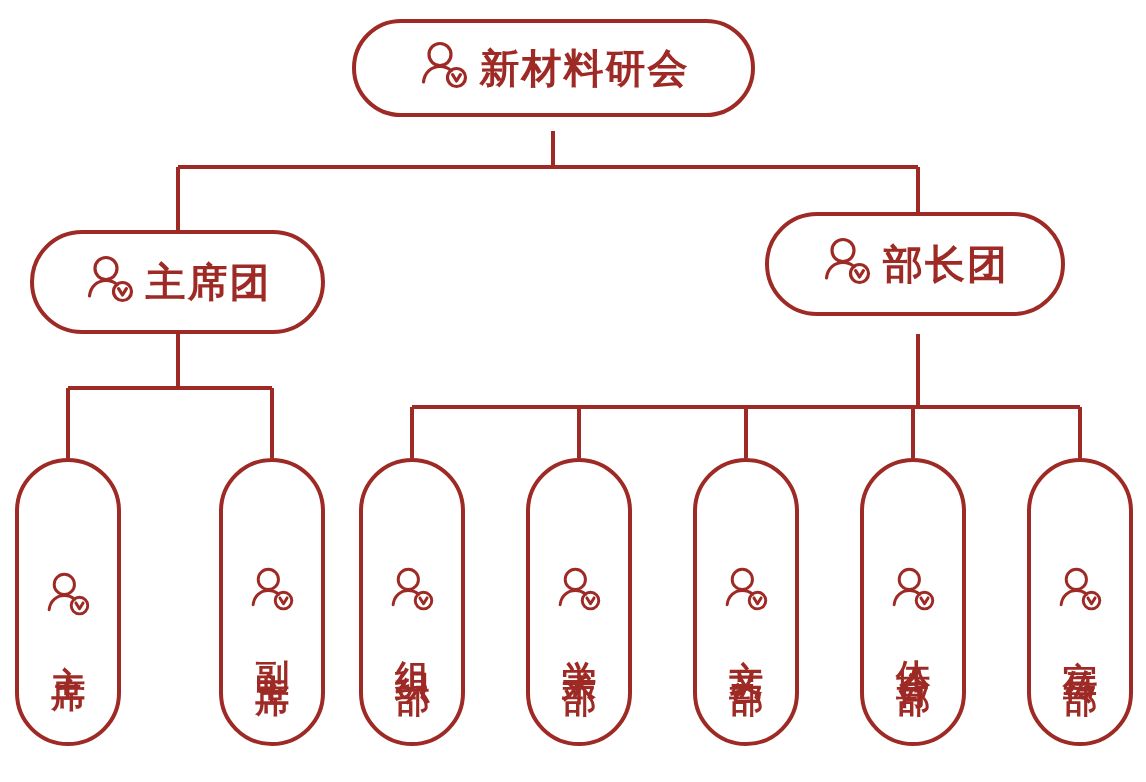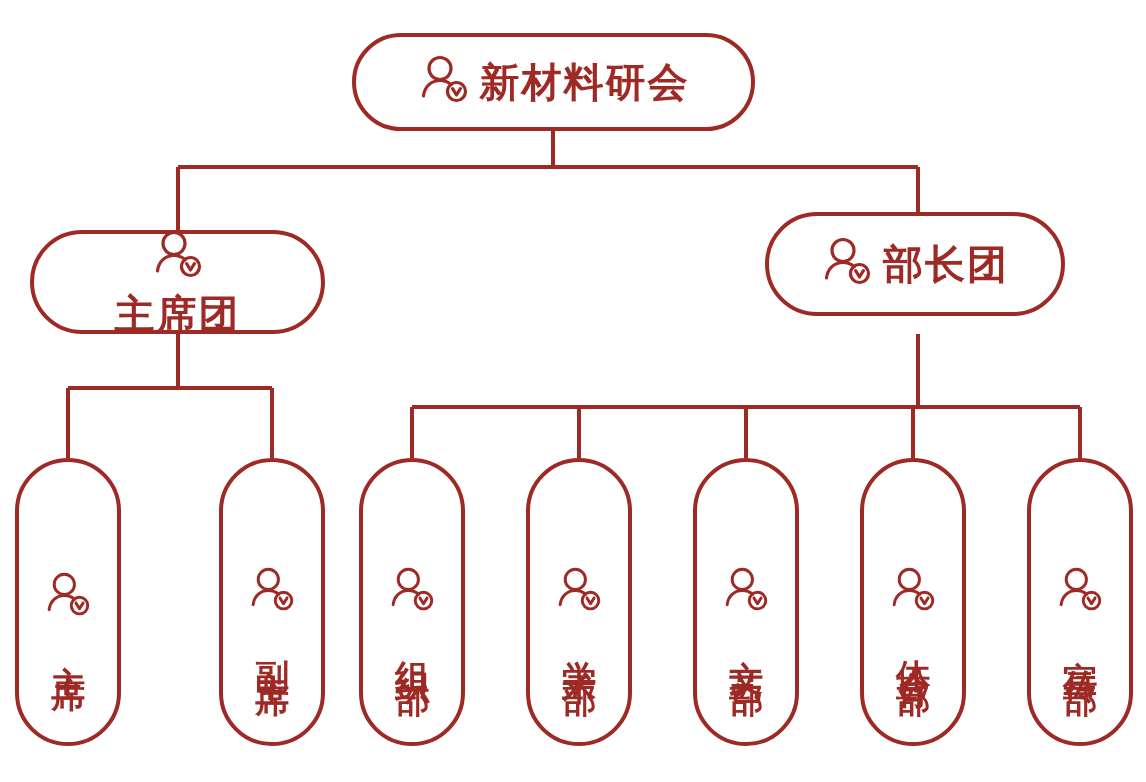--- a/index.html
+++ b/index.html
@@ -75,32 +75,31 @@
   }
 
   .person-icon {
     display: block;
     flex: 0 0 auto;
   }
 
   
   #node-root {
     left: 352px;
-    top: 33px;
+    top: 19px;
     width: 403px;
     height: 98px;
   }
 
   
   #node-presidium {
     left: 30px;
     top: 230px;
     width: 295px;
     height: 104px;
-    flex-direction: column;
   }
   #node-ministers {
     left: 765px;
     top: 212px;
     width: 300px;
     height: 104px;
   }
 
   
   .leaf {

